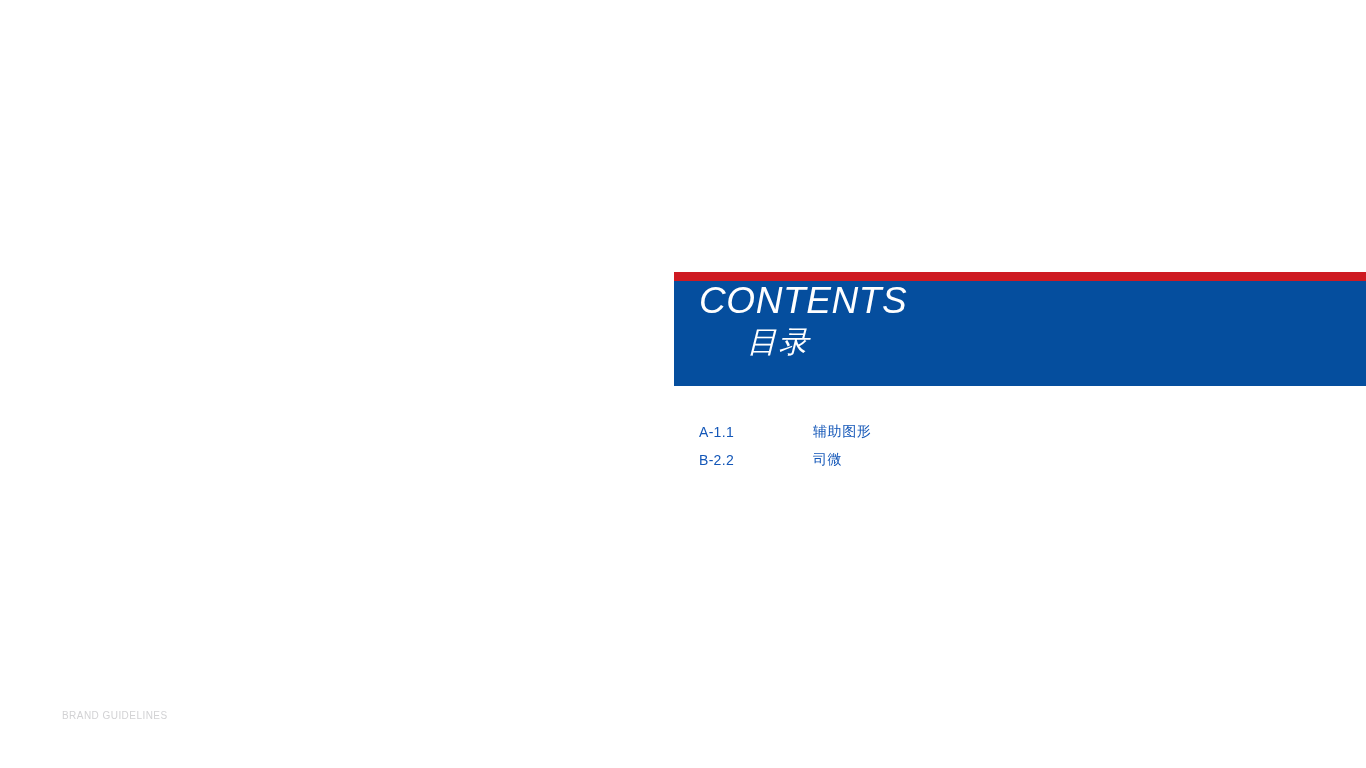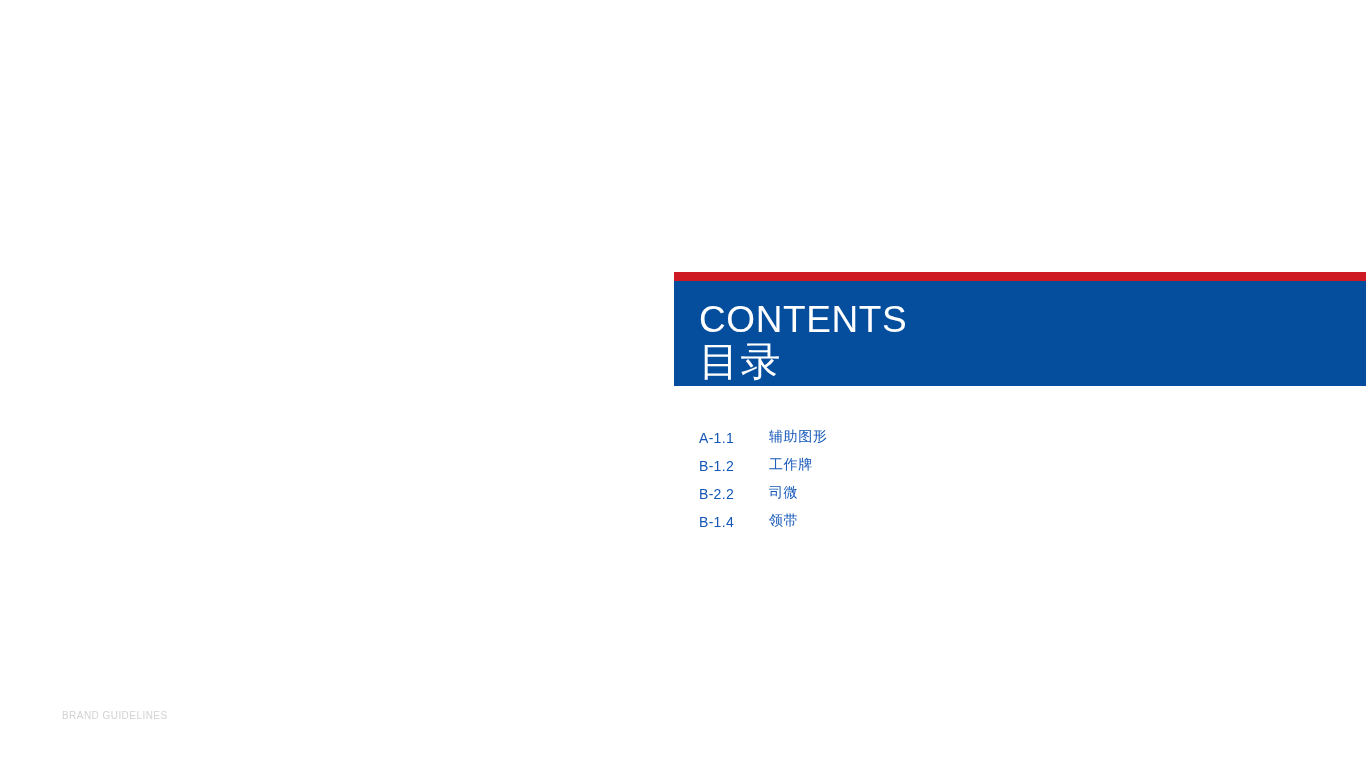--- a/index.html
+++ b/index.html
@@ -44,67 +44,70 @@
     position: absolute;
     left: 0;
     top: 9px;
     width: 100%;
     height: 105px;
     background: #054e9e;
   }
   .banner-text {
     position: absolute;
     left: 25px;
-    top: 26px;
+    top: 7px;
     color: #ffffff;
+    font-style: italic;
   }
   .banner-title-en {
     font-size: 37px;
     font-weight: 300;
     letter-spacing: 0.6px;
     line-height: 44px;
     white-space: nowrap;
     color: #ffffff;
   }
   .banner-title-cn {
-    font-size: 40px;
+    font-size: 30px;
     font-weight: 400;
     letter-spacing: 1.5px;
     line-height: 38px;
     white-space: nowrap;
     color: #ffffff;
+    margin-left: 48px;
   }
 
   
   .contents-list {
     position: absolute;
     left: 699px;
     top: 418px;
     width: 420px;
   }
   .contents-row {
     display: flex;
-    align-items: flex-end;
+    align-items: center;
     height: 28px;
   }
   .row-code {
     width: 70px;
     flex: 0 0 70px;
     font-size: 14px;
     font-weight: 400;
     letter-spacing: 0.3px;
     color: #1457b8;
     white-space: nowrap;
   }
   .row-label {
     font-size: 14px;
     font-weight: 400;
     letter-spacing: 0.6px;
     color: #1457b8;
     white-space: nowrap;
+    margin-left: 44px;
   }
 
   
   .footer {
     position: absolute;
     left: 62px;
     top: 710px;
     font-size: 10px;
     font-weight: 400;
     letter-spacing: 0.45px;
@@ -127,32 +130,24 @@
   </div>
 
   <div class="contents-list">
 
     <div class="contents-row">
       <span class="row-code">A-1.1</span>
       <span class="row-label">辅助图形</span>
     </div>
 
 
-    <div class="contents-row">
-      <span class="row-code">B-1.2</span>
-      <span class="row-label">工作牌</span>
-    </div>
 
     <div class="contents-row">
       <span class="row-code">B-2.2</span>
       <span class="row-label">司微</span>
     </div>
 
-    <div class="contents-row">
-      <span class="row-code">B-1.4</span>
-      <span class="row-label">领带</span>
-    </div>
 
   </div>
 
   <div class="footer">BRAND GUIDELINES</div>
 
 </div>
 
 </body></html>

